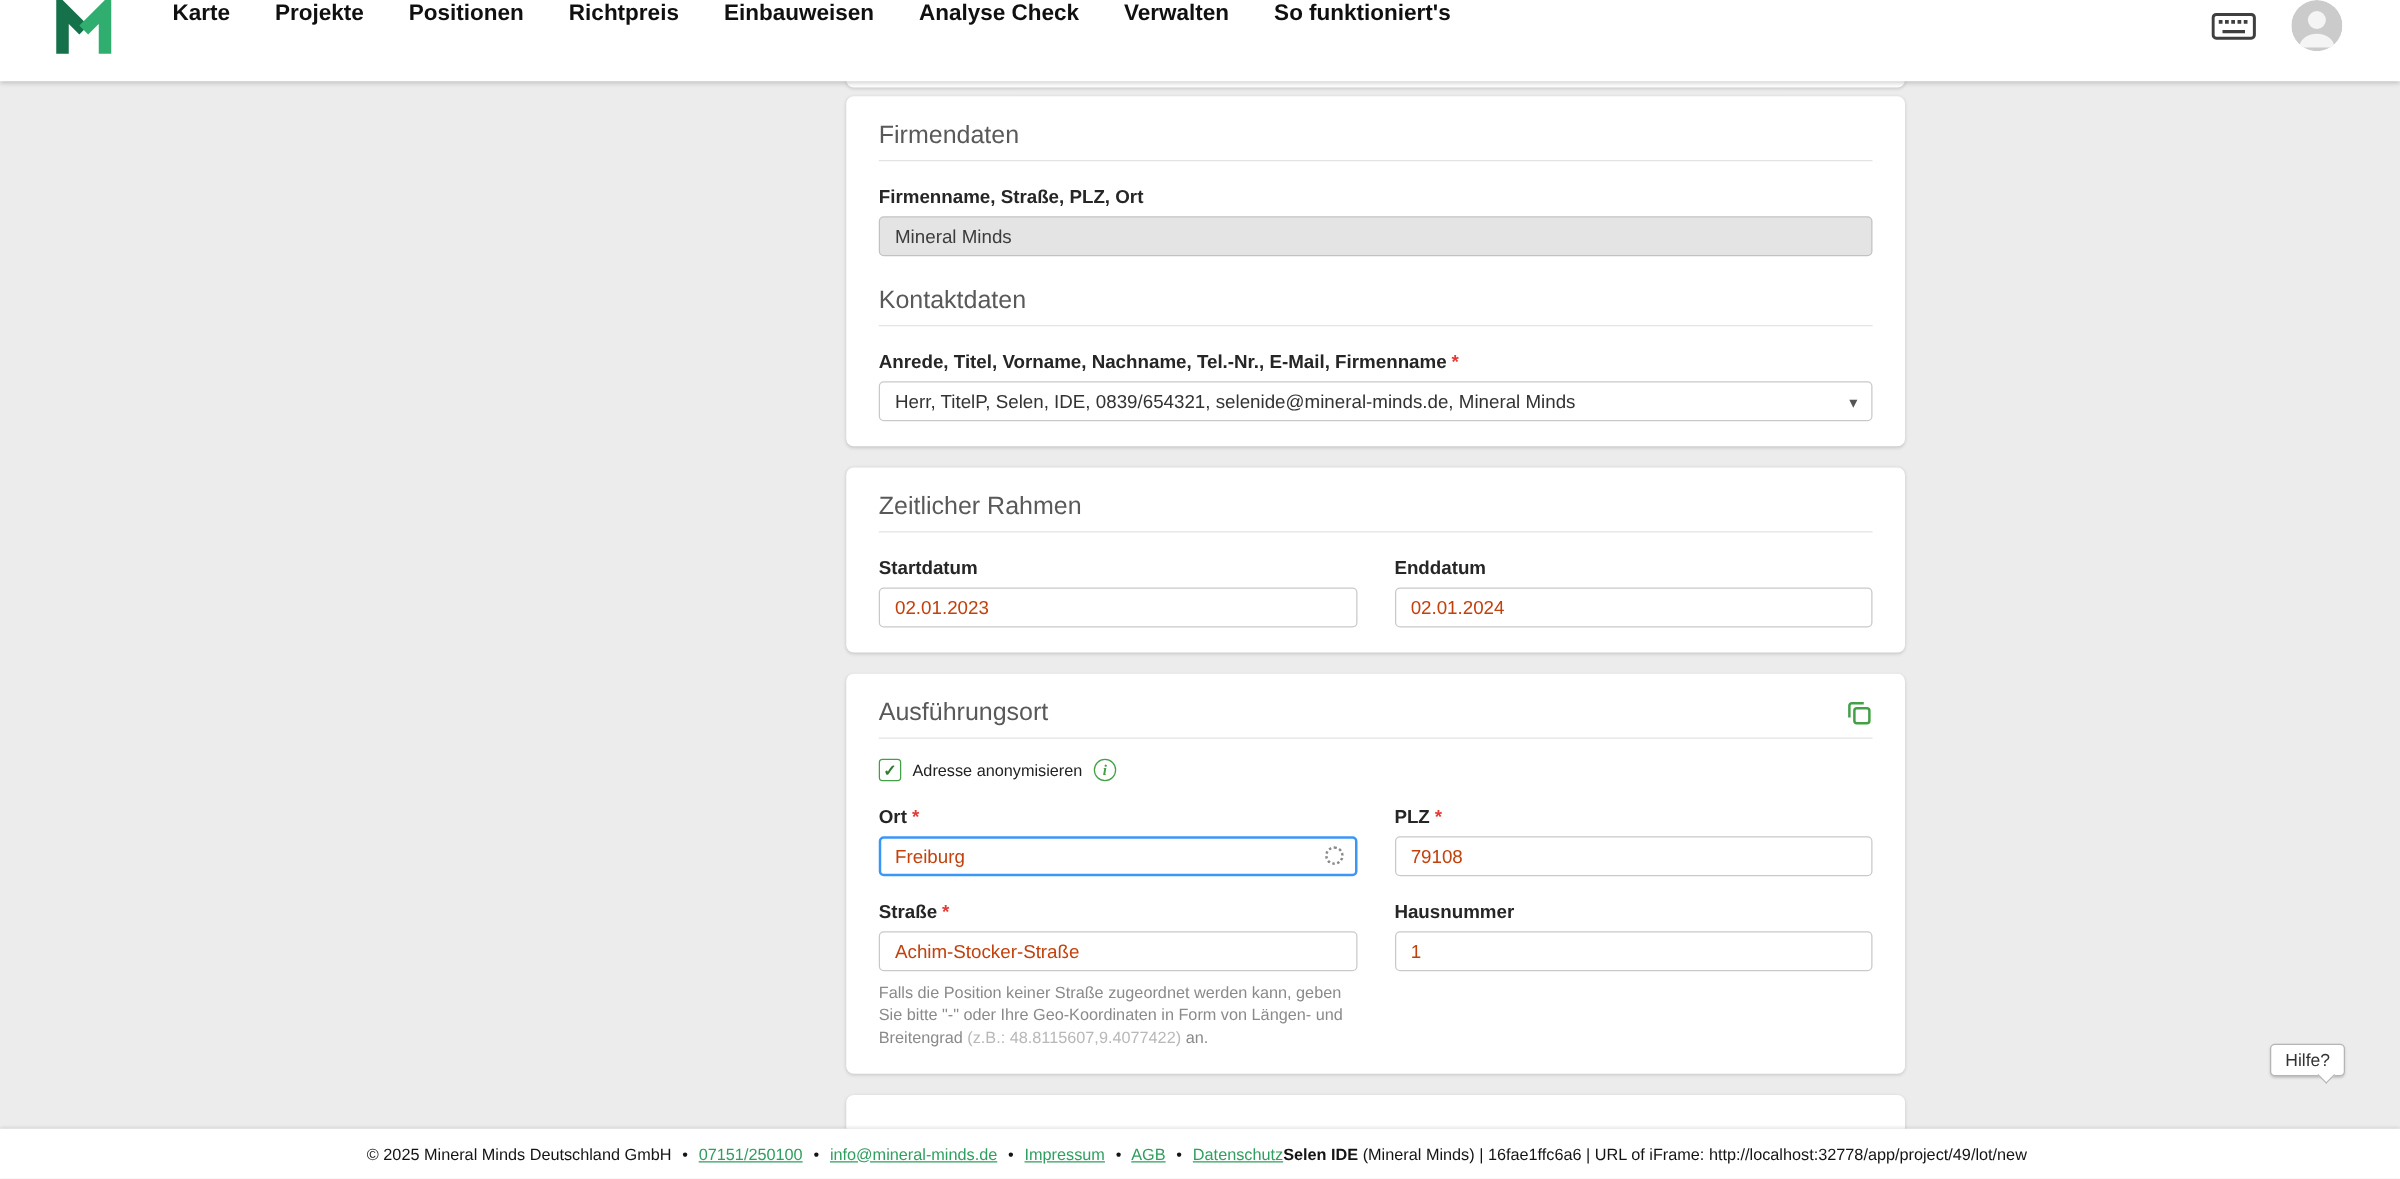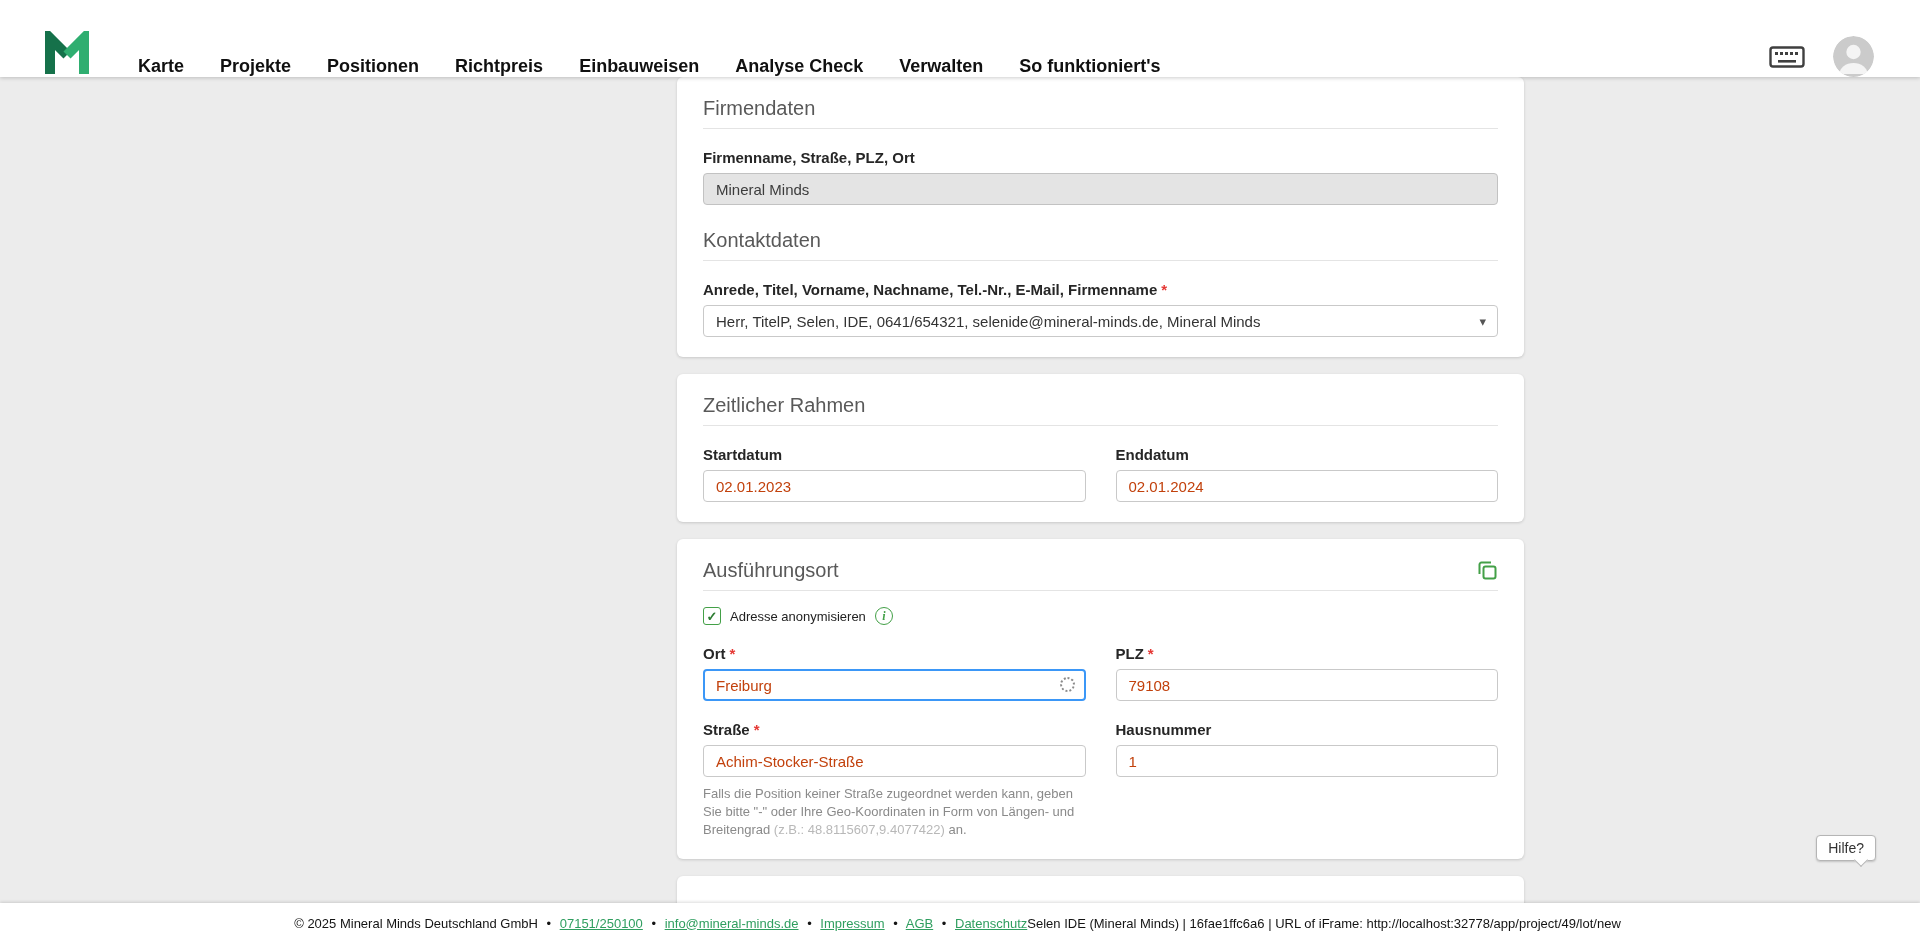--- a/index.html
+++ b/index.html
@@ -1,21 +1,21 @@
 <!DOCTYPE html>
 <html><head>
 <meta charset="utf-8">
 <style>
   * { margin:0; padding:0; box-sizing:border-box; }
   html,body { width:1920px; height:943px; overflow:hidden;
     font-family:"Liberation Sans", sans-serif; background:#ececec; }
 
   
-  .navbar { position:fixed; top:0; left:0; width:100%; height:77px; background:#fff;
-    display:flex; align-items:flex-end; box-shadow:0 1px 4px rgba(0,0,0,.2); z-index:30; }
+  .navbar { position:fixed; top:0; left:0; width:100%; height:65px; background:#fff;
+    display:flex; align-items:flex-start; box-shadow:0 1px 4px rgba(0,0,0,.2); z-index:30; }
   .logo { margin-left:42px; width:50px; height:46px; display:block; cursor:pointer; }
   .nav-items { display:flex; gap:36px; margin-left:46px; }
   .nav-items a { font-size:18px; font-weight:700; color:#101010; text-decoration:none; cursor:pointer; white-space:nowrap; }
   .nav-right { margin-left:auto; margin-right:46px; display:flex; align-items:center; gap:28px; }
   .kbd-icon { display:flex; cursor:pointer; }
   .avatar { width:41px; height:41px; border-radius:50%; overflow:hidden; display:block; cursor:pointer; }
 
   
   .main { position:fixed; top:61px; left:0; right:0; bottom:40px; background:#ececec; overflow:hidden; }
   .column { margin-left:677px; width:847px; }
@@ -68,21 +68,21 @@
   .help-badge::after { content:""; position:absolute; bottom:-5px; right:9px; width:9px; height:9px;
     background:#fff; border-right:1px solid #b5b5b5; border-bottom:1px solid #b5b5b5;
     transform:rotate(45deg); }
 
   
   .footer { position:fixed; bottom:0; left:0; width:100%; height:40px; background:#fff;
     box-shadow:0 -1px 3px rgba(0,0,0,.14); display:flex; align-items:center;
     justify-content:center; padding:0 38px 0 33px; font-size:13px; color:#141414; z-index:35; }
   .footer-left a { color:#2f9e5f; text-decoration:underline; cursor:pointer; }
   .sep { margin:0 5px; color:#141414; }
-  .footer-right .b { font-weight:400; }
+  .footer-right .b { font-weight:700; }
 </style>
 </head>
 <body>
 
 <header class="navbar">
   <a class="logo">
     <svg width="50" height="46" viewBox="0 0 50 46">
       <polyline points="8,43 8,7 25,24" fill="none" stroke="#15714a" stroke-width="10" stroke-linejoin="miter"></polyline>
       <polyline points="25,24 42,7 42,43" fill="none" stroke="#2fae70" stroke-width="10" stroke-linejoin="miter"></polyline>
     </svg>
@@ -133,21 +133,21 @@
         <span>Firmenname, Straße, PLZ, Ort</span>
       </label>
       <input class="input" disabled="" value="Mineral Minds" style="">
 
       <div class="card-title section-gap">Kontaktdaten</div>
       <hr>
       <label class="field-label">
         <span>Anrede, Titel, Vorname, Nachname, Tel.-Nr., E-Mail, Firmenname</span><span class="req">*</span>
       </label>
       <div class="select">
-        <span class="val">Herr, TitelP, Selen, IDE, 0641/654321, selenide@mineral-minds.de, Mineral Minds</span>
+        <span class="val">Herr, TitelP, Selen, IDE, 0839/654321, selenide@mineral-minds.de, Mineral Minds</span>
         <span class="caret">▾</span>
       </div>
     </section>
 
     <section class="card">
       <div class="card-title">Zeitlicher Rahmen</div>
       <hr>
       <div class="grid2">
         <div>
           <label class="field-label">Startdatum</label>

